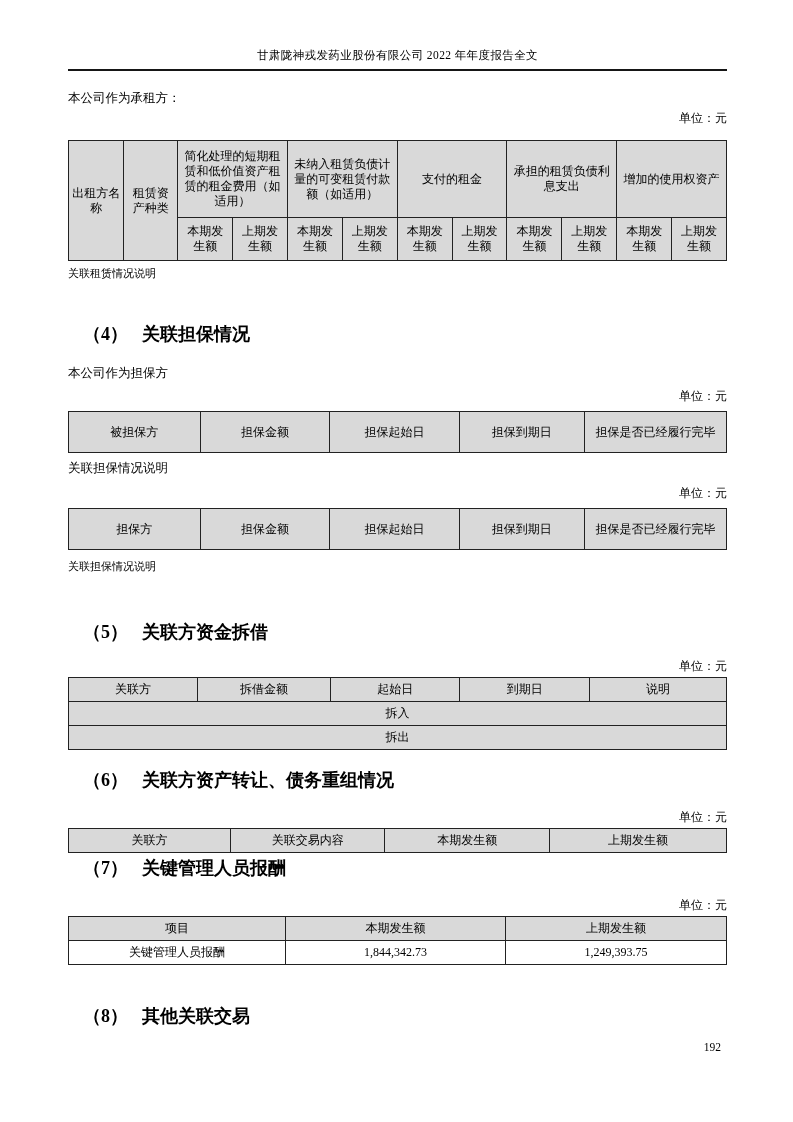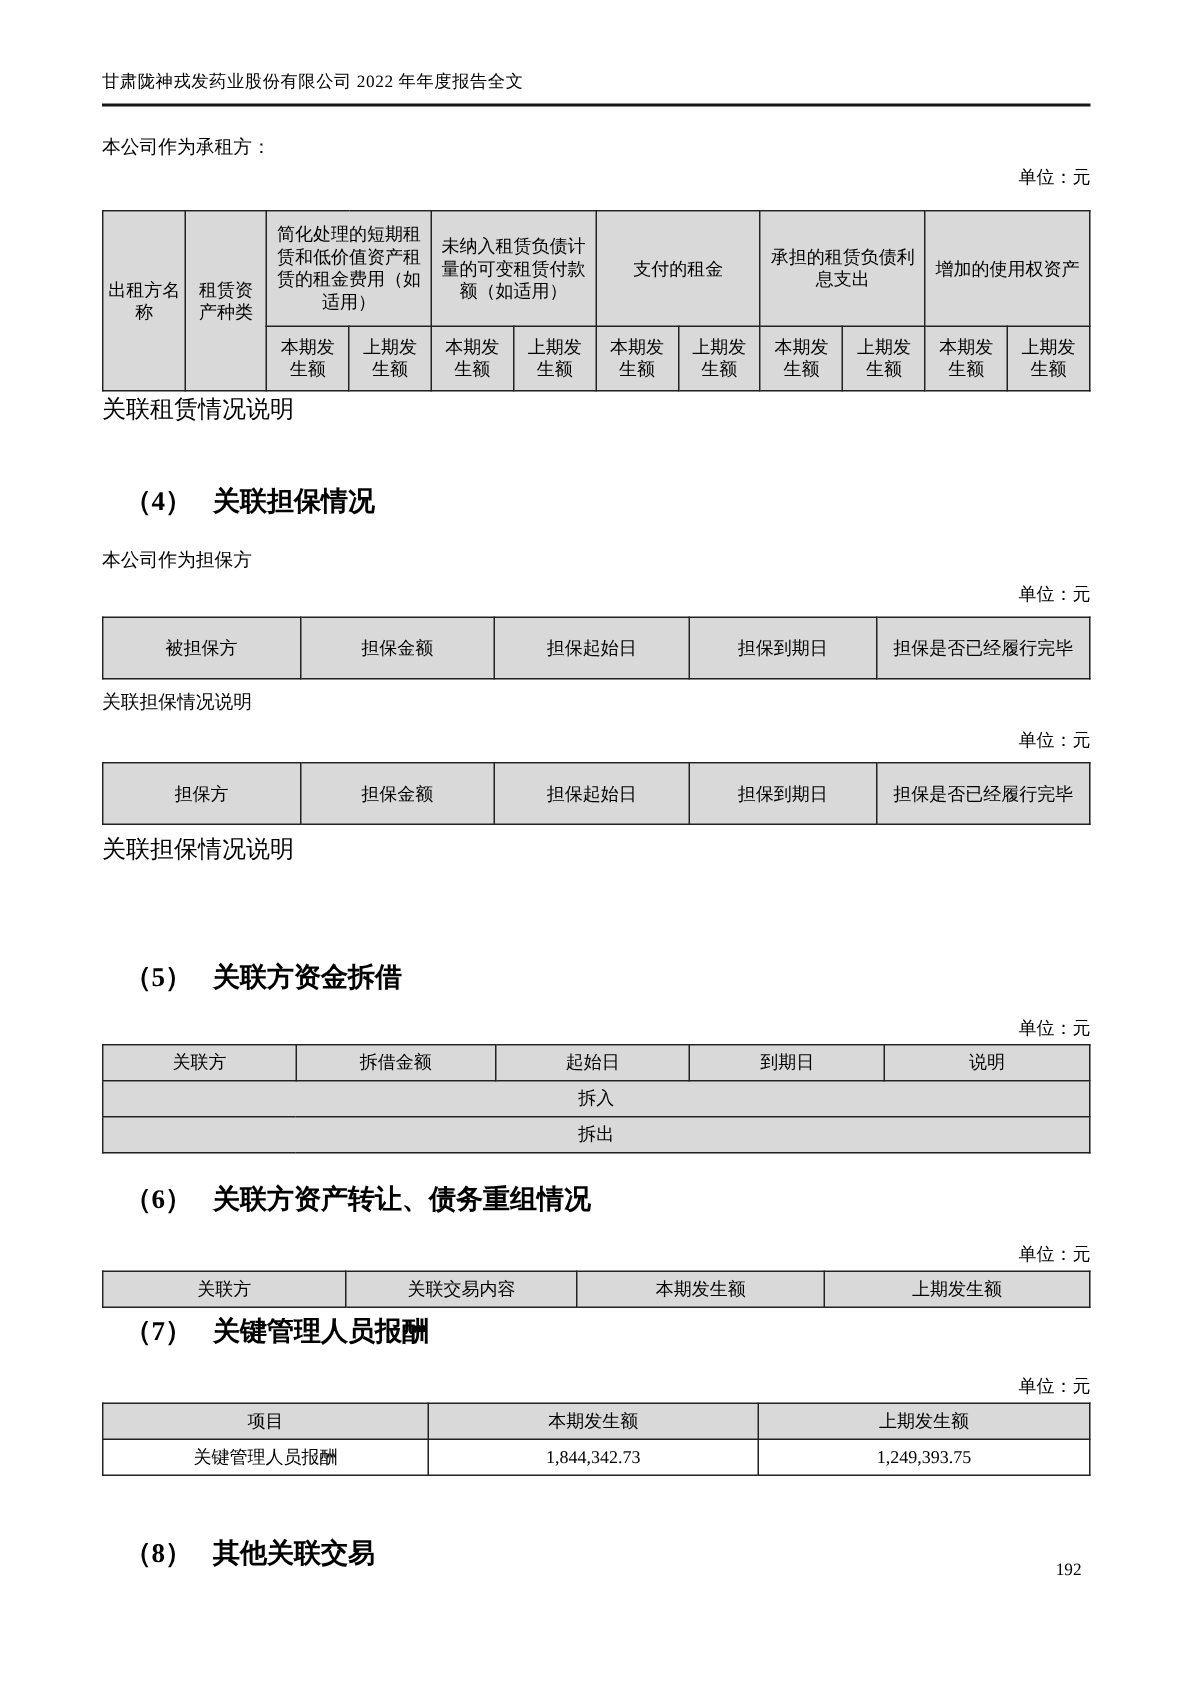--- a/index.html
+++ b/index.html
@@ -7,29 +7,29 @@
     position:relative;
     width:793px;height:1122px;
     background:#ffffff;
     font-family:"Liberation Serif","DejaVu Serif",serif;
     color:#000;
     overflow:hidden;
   }
   .margins{margin:0 66px 0 68px;}
   .hdr-title{
     padding-top:48px;
-    text-align:left;
+    text-align:center;
     font-size:11.5px;
     letter-spacing:.4px;
     line-height:15px;
   }
   .hdr-rule{border-bottom:2px solid #161616;margin-top:6px;}
   .body-line{font-size:12.5px;line-height:17px;margin:0;}
   .unit{font-size:12px;line-height:17px;text-align:right;margin:0;}
-  .note{font-size:16px;line-height:17px;margin:0;}
+  .note{font-size:11px;line-height:17px;margin:0;}
   .sec{
     font-size:18px;font-weight:bold;line-height:20px;
     margin:0;padding-left:15px;
     font-family:"Liberation Serif","DejaVu Serif",serif;
   }
   .sec .sec-title{margin-left:14px;}
   table.t{
     width:100%;
     border-collapse:collapse;
     table-layout:fixed;
@@ -153,21 +153,21 @@
         <td class="hd">担保金额</td>
         <td class="hd">担保起始日</td>
         <td class="hd">担保到期日</td>
         <td class="hd">担保是否已经履行完毕</td>
       </tr>
     </tbody>
       </table>
 
     <p class="note" style="margin-top:8px">关联担保情况说明</p>
 
-    <h3 class="sec" style="margin-top:66px">
+    <h3 class="sec" style="margin-top:47px">
       <span>（5）</span><span class="sec-title">关联方资金拆借</span>
     </h3>
 
     <p class="unit" style="margin-top:16px">单位：元</p>
 
     <table class="t" style="margin-top:2px">
       <colgroup>
           <col style="width:19.6%">
           <col style="width:20.2%">
           <col style="width:19.7%">

